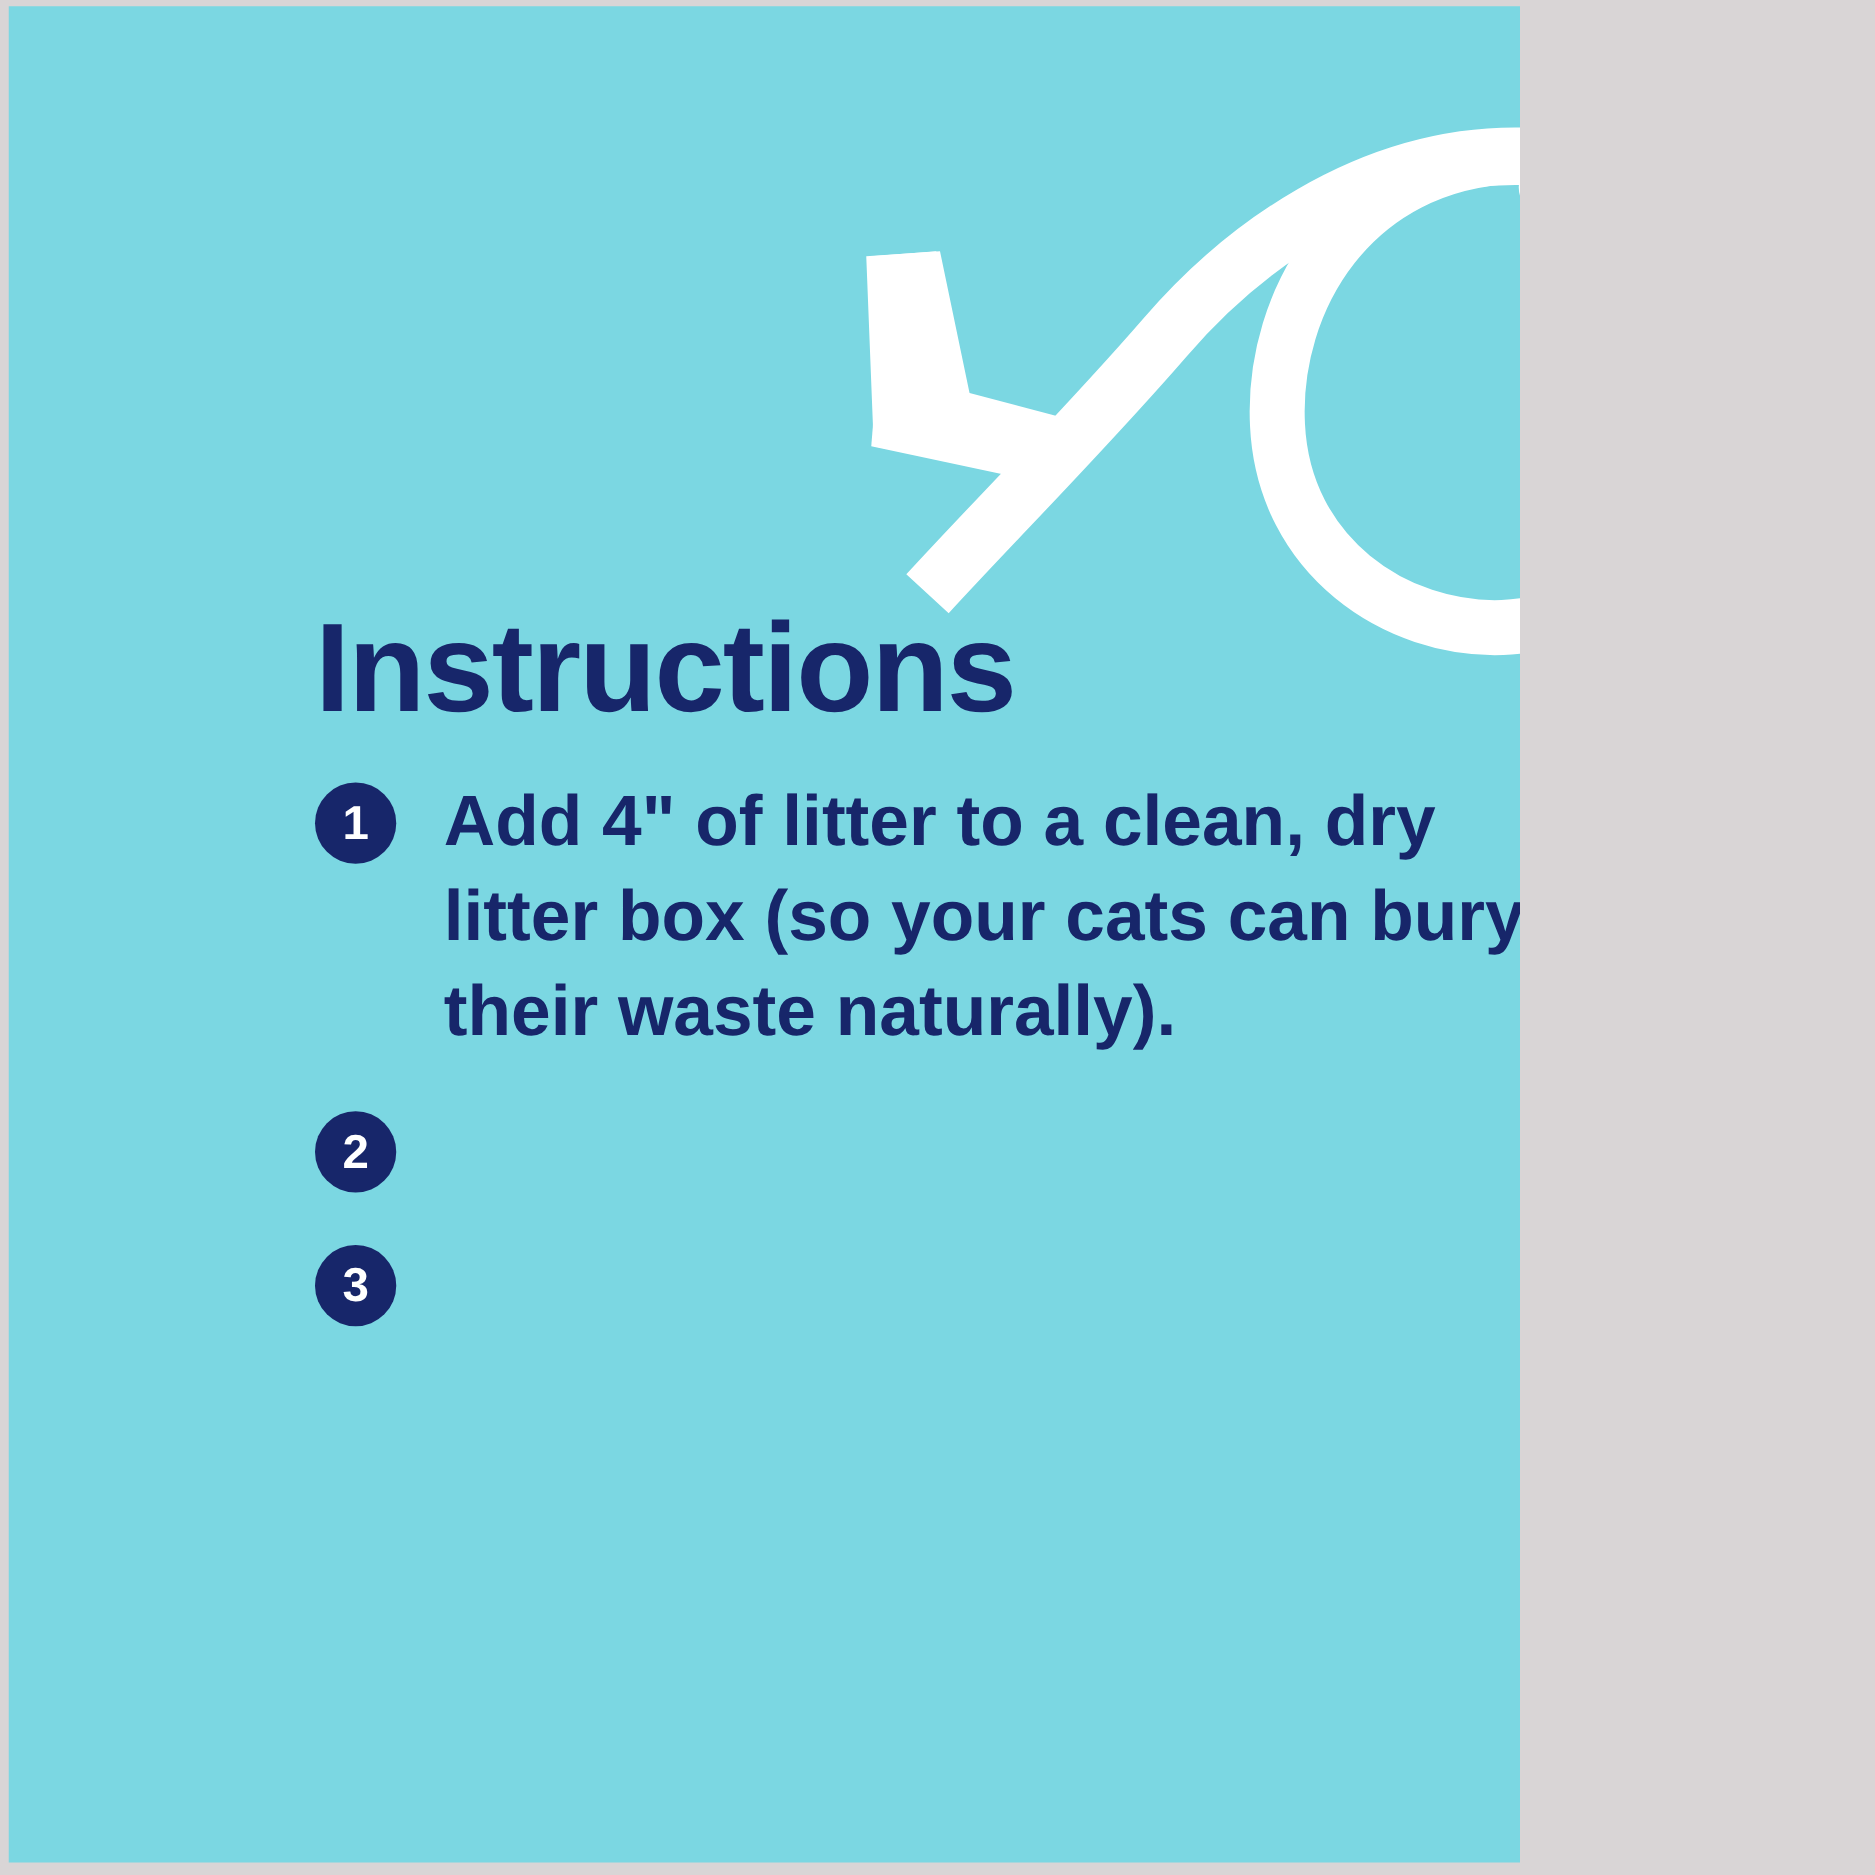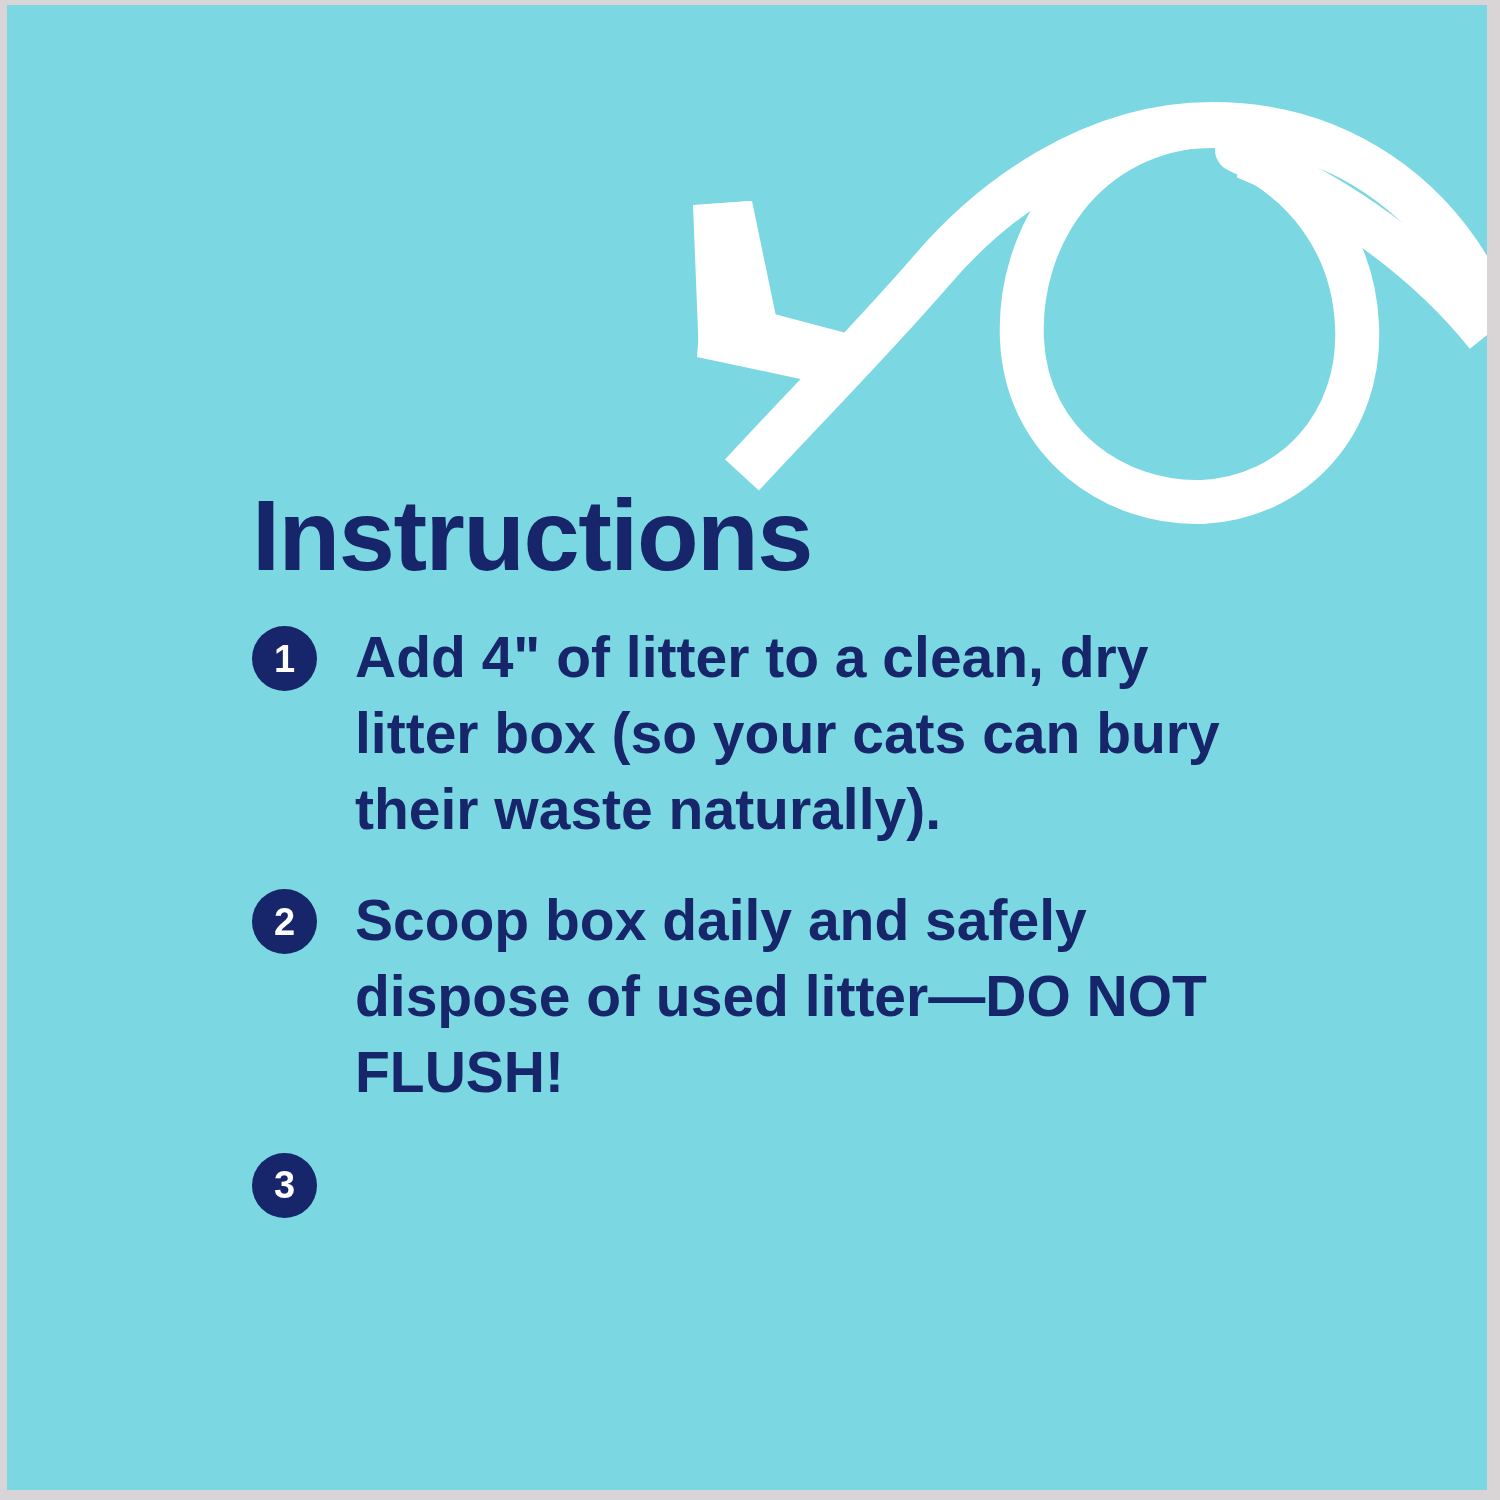--- a/index.html
+++ b/index.html
@@ -13,24 +13,25 @@
     height: 1500px;
     background: #d9d5d6;
     overflow: hidden;
     font-family: "Liberation Sans", sans-serif;
   }
   
   #panel {
     position: absolute;
     left: 7px;
     top: 5px;
-    width: 1480px;
+    width: 1188px;
     height: 1485px;
     background: #7bd7e2;
     overflow: hidden;
+    padding-left: 21px;
   }
   
   #swirl-arrow {
     position: absolute;
     left: 0;
     top: 0;
     width: 1480px;
     height: 560px;
     pointer-events: none;
   }
@@ -122,21 +123,20 @@
 
       <ol class="step-list">
 
         <li class="step-item">
           <span class="step-badge">1</span>
           <span class="step-text"><span>Add 4" of litter to a clean, dry litter box (so your cats can bury their waste naturally).</span><span class="emphasis"></span></span>
         </li>
 
         <li class="step-item">
           <span class="step-badge">2</span>
-          <span class="step-text"><span>Scoop box daily and safely dispose of used litter—</span><span class="emphasis">DO NOT FLUSH!</span></span>
         </li>
 
         <li class="step-item">
           <span class="step-badge">3</span>
         </li>
 
       </ol>
     </div>
 
   </div>

